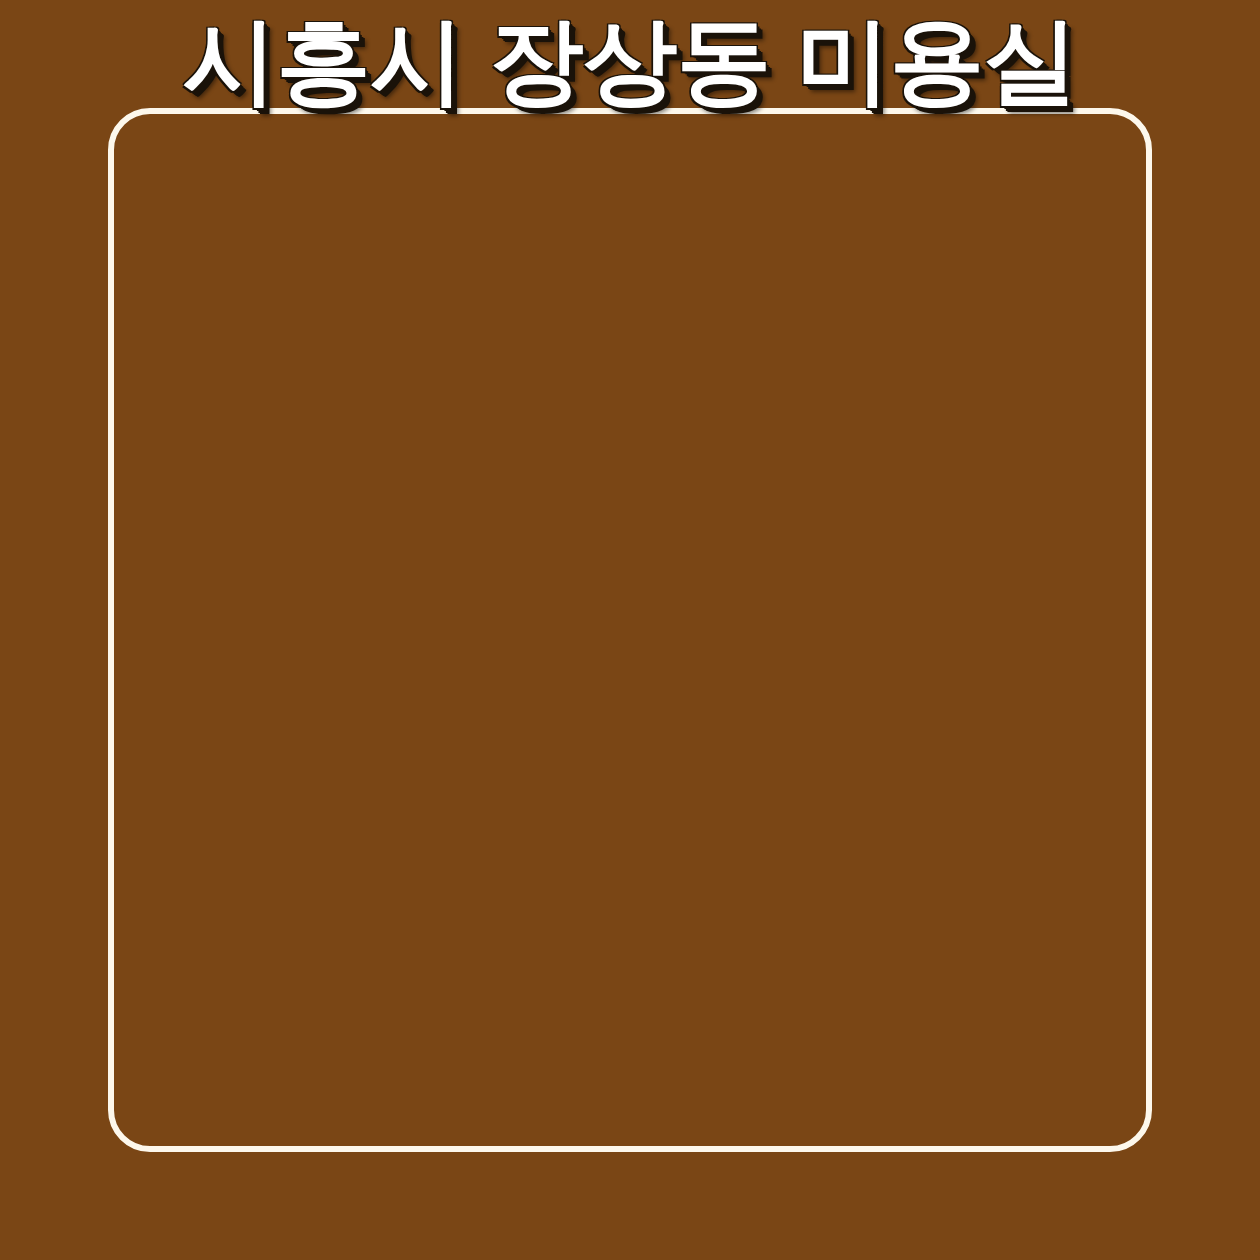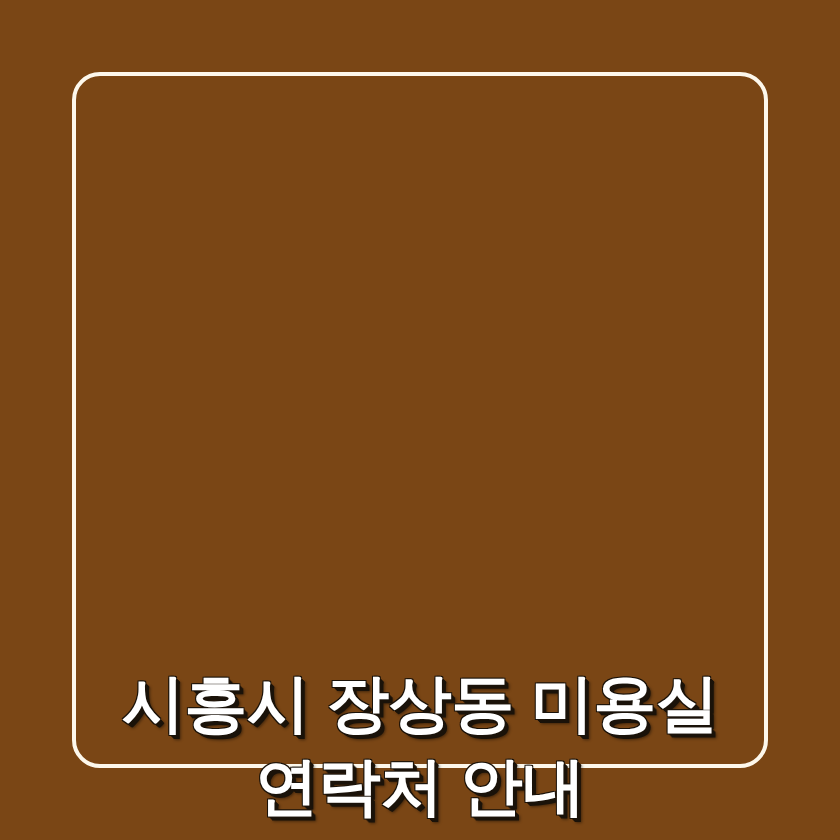--- a/index.html
+++ b/index.html
@@ -34,21 +34,21 @@
   
   #headline {
     position: absolute;
     left: 0;
     right: 0;
     top: 0;
     bottom: 0;
     display: flex;
     flex-direction: column;
     align-items: center;
-    justify-content: flex-end;
+    justify-content: flex-start;
     padding-bottom: 12px;
     box-sizing: border-box;
   }
 
   .headline-line {
     display: block;
     width: 100%;
     text-align: center;
     font-size: 63px;
     line-height: 83px;
@@ -69,16 +69,15 @@
 </style>
 </head>
 <body>
 
 <div id="poster">
 
   <div id="frame"></div>
 
   <div id="headline">
     <span class="headline-line">시흥시 장상동 미용실</span>
-    <span class="headline-line">연락처 안내</span>
   </div>
 
 </div>
 
 </body></html>

